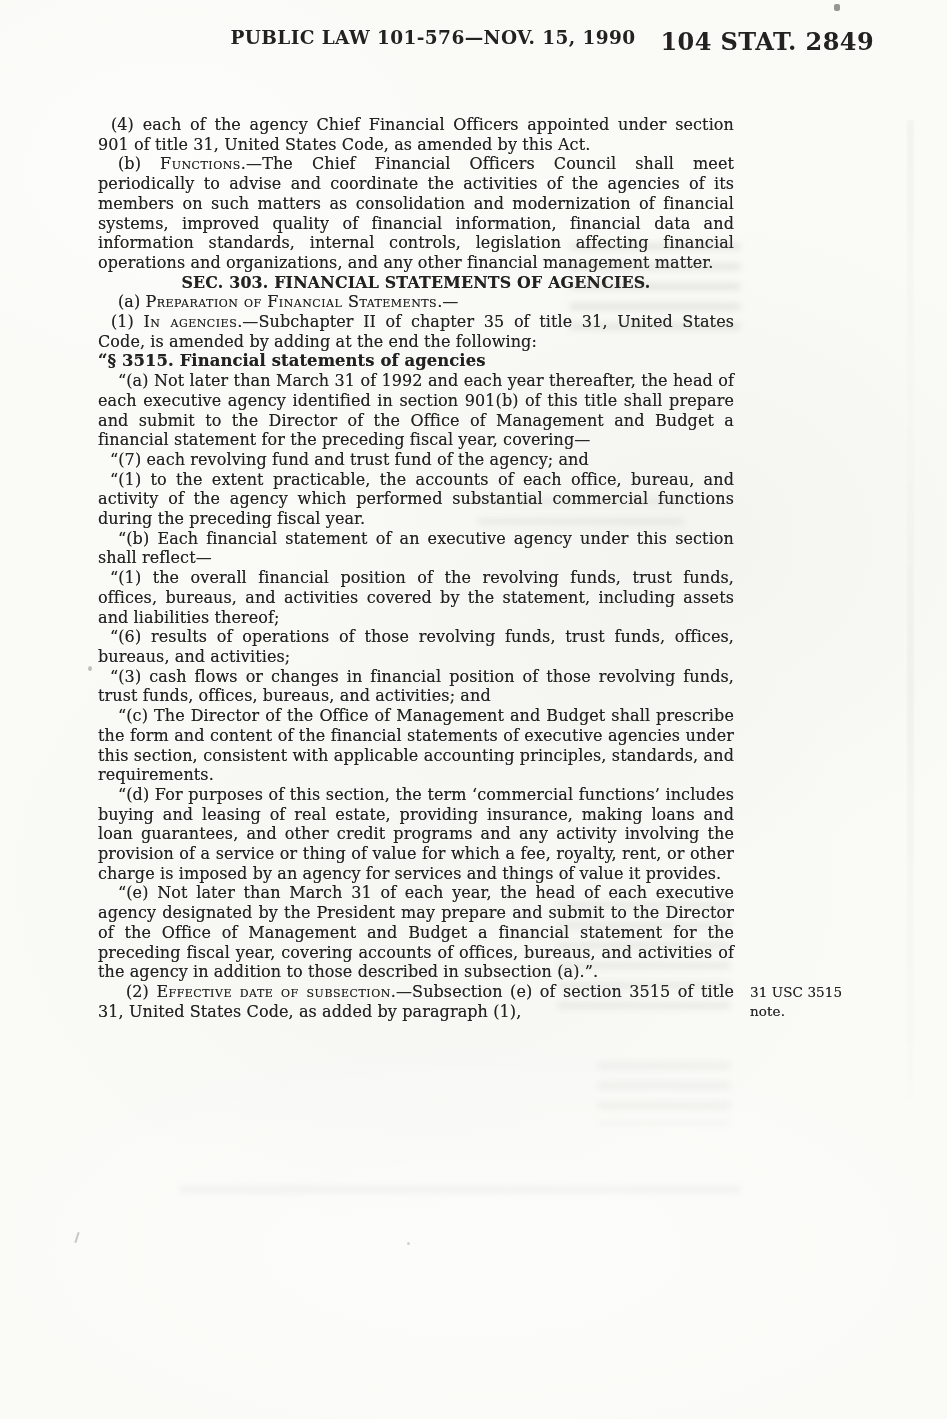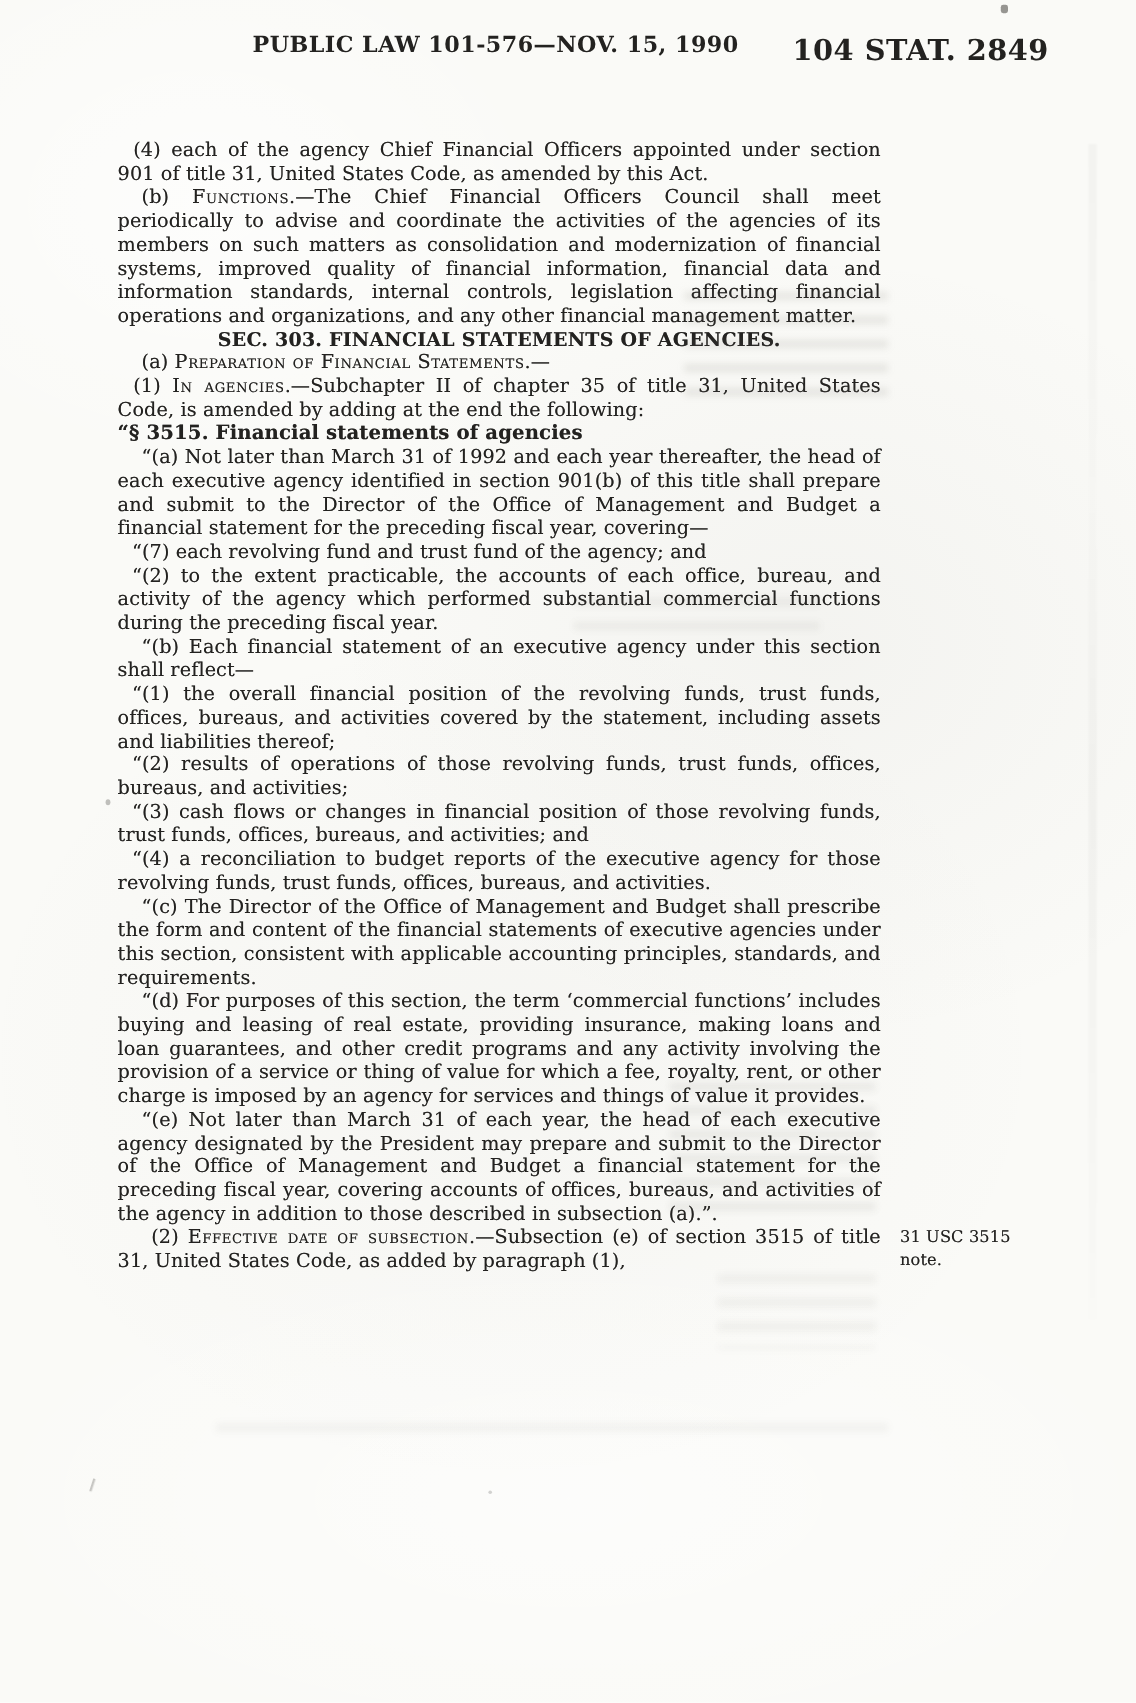--- a/index.html
+++ b/index.html
@@ -13,21 +13,21 @@
     background-image:
       radial-gradient(ellipse 420px 320px at 18% 12%, rgba(255,255,255,0.6), rgba(255,255,255,0) 70%),
       radial-gradient(ellipse 560px 460px at 72% 38%, rgba(120,118,110,0.05), rgba(255,255,255,0) 72%),
       radial-gradient(ellipse 640px 520px at 45% 62%, rgba(130,128,120,0.04), rgba(255,255,255,0) 70%),
       radial-gradient(ellipse 700px 300px at 50% 88%, rgba(255,255,255,0.5), rgba(255,255,255,0) 75%);
     color: #232220;
     font-family: "DejaVu Serif", "Liberation Serif", serif;
   }
 
   .hdr-law {
-    position: absolute; left: 95px; top: 27px; width: 636px;
+    position: absolute; left: 115px; top: 27px; width: 636px;
     text-align: center; font-weight: bold; font-size: 18.5px; letter-spacing: 0.4px;
     white-space: nowrap;
   }
   .hdr-stat {
     position: absolute; right: 73px; top: 27px;
     font-weight: bold; font-size: 24px; letter-spacing: 0.4px;
     white-space: nowrap;
   }
 
   .body-col {
@@ -103,27 +103,26 @@
     <p class="sec-head">SEC. 303. FINANCIAL STATEMENTS OF AGENCIES.</p>
 
     <p class="p0"><span>(a) </span><span class="sc">Preparation of Financial Statements</span><span>.—</span></p>
 
     <p class="lvl1"><span>(1) </span><span class="sc">In agencies</span><span>.—Subchapter II of chapter 35 of title 31, United States Code, is amended by adding at the end the following:</span></p>
 
     <p class="law-head">“§ 3515. Financial statements of agencies</p>
 
     <p class="p0">“(a) Not later than March 31 of 1992 and each year thereafter, the head of each executive agency identified in section 901(b) of this title shall prepare and submit to the Director of the Office of Management and Budget a financial statement for the preceding fiscal year, covering—</p>
     <p class="q1">“(7) each revolving fund and trust fund of the agency; and</p>
-    <p class="q1">“(2) to the extent practicable, the accounts of each office, bureau, and activity of the agency which performed substantial commercial functions during the preceding fiscal year.</p>
+    <p class="q1">“(1) to the extent practicable, the accounts of each office, bureau, and activity of the agency which performed substantial commercial functions during the preceding fiscal year.</p>
 
     <p class="p0">“(b) Each financial statement of an executive agency under this section shall reflect—</p>
     <p class="q1">“(1) the overall financial position of the revolving funds, trust funds, offices, bureaus, and activities covered by the statement, including assets and liabilities thereof;</p>
-    <p class="q1">“(2) results of operations of those revolving funds, trust funds, offices, bureaus, and activities;</p>
+    <p class="q1">“(6) results of operations of those revolving funds, trust funds, offices, bureaus, and activities;</p>
     <p class="q1">“(3) cash flows or changes in financial position of those revolving funds, trust funds, offices, bureaus, and activities; and</p>
-    <p class="q1">“(4) a reconciliation to budget reports of the executive agency for those revolving funds, trust funds, offices, bureaus, and activities.</p>
 
     <p class="p0">“(c) The Director of the Office of Management and Budget shall prescribe the form and content of the financial statements of executive agencies under this section, consistent with applicable accounting principles, standards, and requirements.</p>
     <p class="p0">“(d) For purposes of this section, the term ‘commercial functions’ includes buying and leasing of real estate, providing insurance, making loans and loan guarantees, and other credit programs and any activity involving the provision of a service or thing of value for which a fee, royalty, rent, or other charge is imposed by an agency for services and things of value it provides.</p>
     <p class="p0">“(e) Not later than March 31 of each year, the head of each executive agency designated by the President may prepare and submit to the Director of the Office of Management and Budget a financial statement for the preceding fiscal year, covering accounts of offices, bureaus, and activities of the agency in addition to those described in subsection (a).”.</p>
 
     <div class="rel-wrap">
       <p class="p2e"><span>(2) </span><span class="sc">Effective date of subsection</span><span>.—Subsection (e) of section 3515 of title 31, United States Code, as added by paragraph (1),</span></p>
       <aside class="margin-note">
         <div>31 USC 3515</div>
         <div>note.</div>

